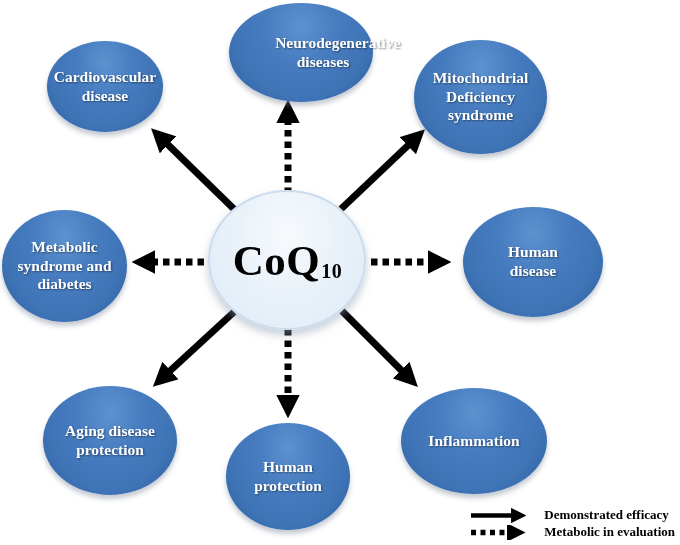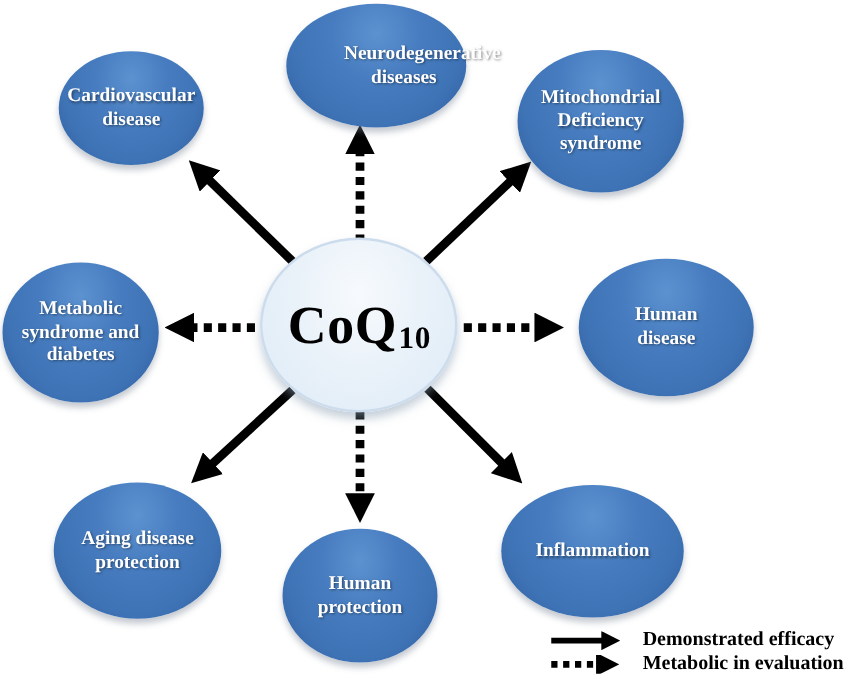--- a/index.html
+++ b/index.html
@@ -60,21 +60,21 @@
     justify-content: center;
     background: radial-gradient(ellipse at 50% 32%, #f7fafd 0%, #eaf2f9 45%, var(--center-fill) 75%, #d5e4f2 100%);
     border: 2px solid #ccdcec;
     box-shadow: 0 5px 8px rgba(140,160,180,0.5);
     color: #000000;
     font-weight: bold;
     font-size: 43px;
     letter-spacing: 0.5px;
   }
   .center-node .sub {
-    font-size: 25px;
+    font-size: 20px;
     position: relative;
     top: 11px;
     left: 1px;
   }
   svg.arrows {
     position: absolute;
     left: 0; top: 0;
     pointer-events: none;
   }
   svg.arrows line { stroke: var(--arrow-color); }
@@ -87,21 +87,21 @@
     gap: 1px;
   }
   .legend-row {
     display: flex;
     align-items: center;
     gap: 5px;
   }
   .legend-row svg { flex: 0 0 auto; }
   .legend-row .legend-label {
     font-weight: bold;
-    font-size: 16px;
+    font-size: 13px;
     color: #000000;
     white-space: nowrap;
   }
 </style>
 </head>
 <body>
 
 <div class="canvas">
 
   <svg class="arrows" width="680" height="545" viewBox="0 0 680 545">

